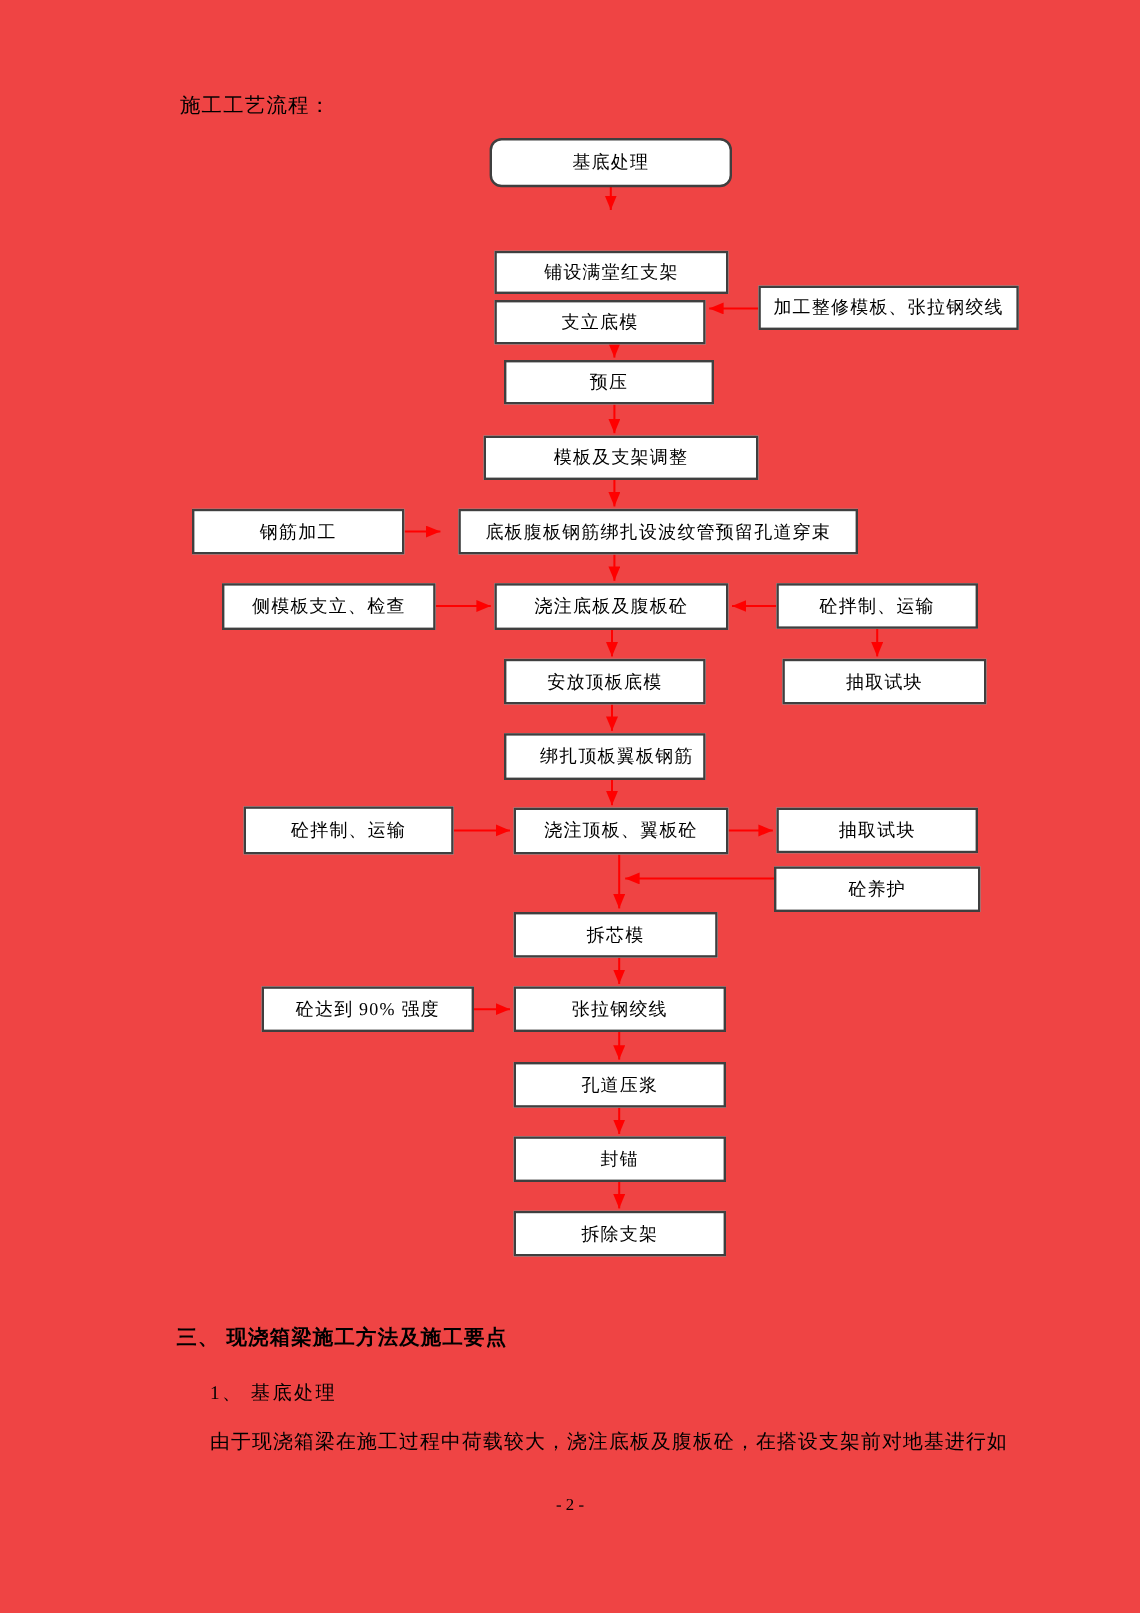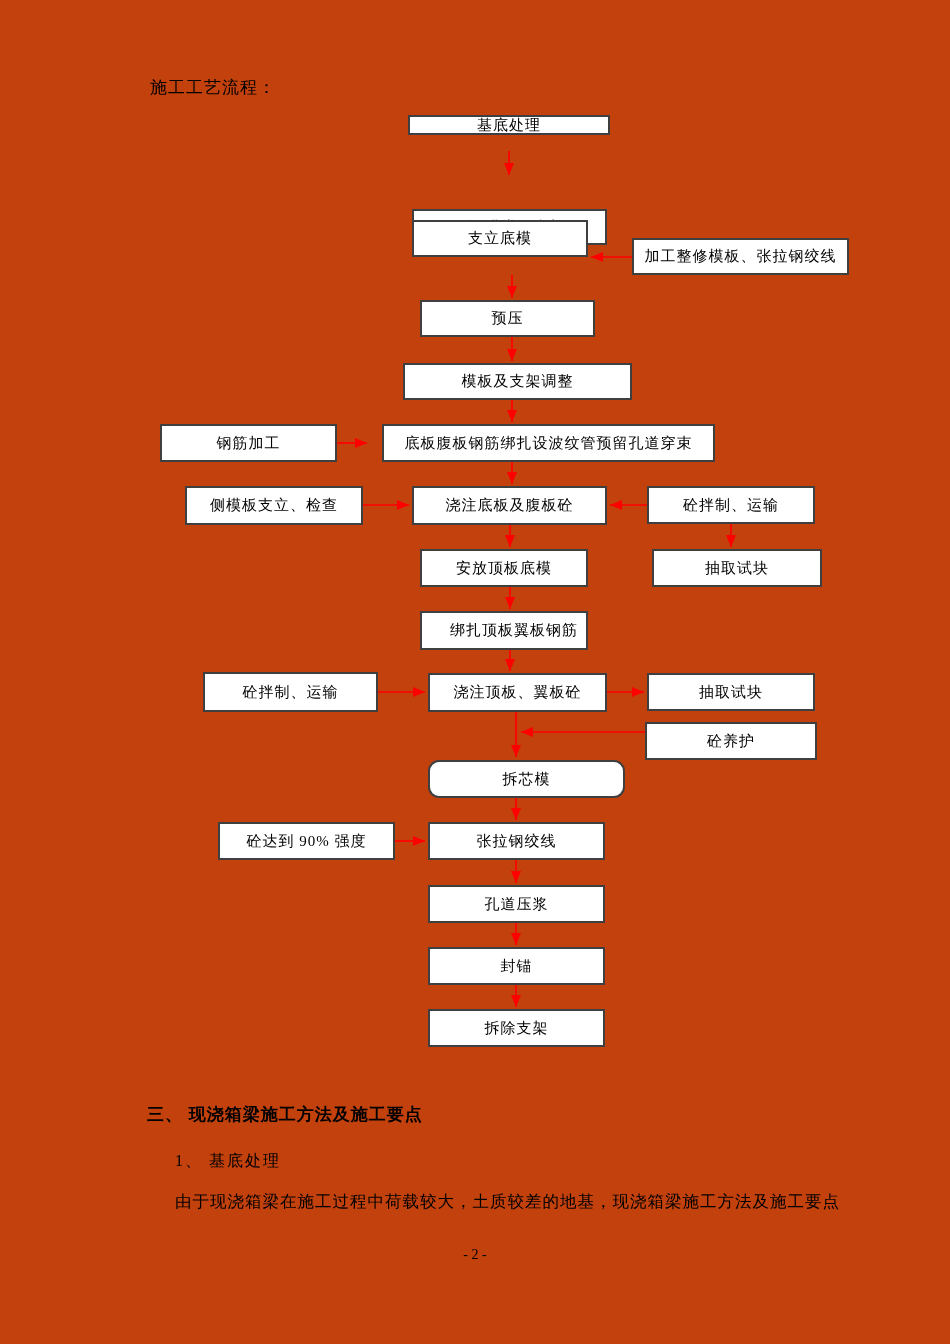--- a/index.html
+++ b/index.html
@@ -1,19 +1,19 @@
 <!DOCTYPE html>
 <html><head>
 <meta charset="utf-8">
 <style>
   html,body{margin:0;padding:0;background:#888;}
   .page{
     position:relative;
     width:950px;height:1344px;
-    background:#c2410c;
+    background:#ef4444;
     font-family:"Liberation Serif","DejaVu Serif",serif;
     color:#000;
     overflow:hidden;
   }
   .flow-title{
     position:absolute;left:150px;top:76px;
     font-size:17px;letter-spacing:1px;
   }
   .flowchart-layer{position:absolute;left:0;top:0;width:950px;height:1344px;}
   #arrow-svg{position:absolute;left:0;top:0;pointer-events:none;}
@@ -76,47 +76,47 @@
         <line x1="378" y1="692" x2="425" y2="692" stroke="#ff0000" stroke-width="1.7" marker-end="url(#ah)"></line>
         <line x1="607" y1="692" x2="644" y2="692" stroke="#ff0000" stroke-width="1.7" marker-end="url(#ah)"></line>
         <line x1="516" y1="712" x2="516" y2="757" stroke="#ff0000" stroke-width="1.7" marker-end="url(#ah)"></line>
         <line x1="645" y1="732" x2="521" y2="732" stroke="#ff0000" stroke-width="1.7" marker-end="url(#ah)"></line>
         <line x1="516" y1="798" x2="516" y2="820" stroke="#ff0000" stroke-width="1.7" marker-end="url(#ah)"></line>
         <line x1="395" y1="841" x2="425" y2="841" stroke="#ff0000" stroke-width="1.7" marker-end="url(#ah)"></line>
         <line x1="516" y1="860" x2="516" y2="883" stroke="#ff0000" stroke-width="1.7" marker-end="url(#ah)"></line>
         <line x1="516" y1="923" x2="516" y2="945" stroke="#ff0000" stroke-width="1.7" marker-end="url(#ah)"></line>
         <line x1="516" y1="985" x2="516" y2="1007" stroke="#ff0000" stroke-width="1.7" marker-end="url(#ah)"></line>
       </svg>
-  <div class="flow-node" style="left: 408px; top: 115px; width: 202px; height: 20px; border-color: rgb(63, 63, 63);">基底处理</div>
+  <div class="flow-node" style="left: 408px; top: 115px; width: 202px; height: 41px; border-color: rgb(63, 63, 63); border-radius: 10px;">基底处理</div>
       <div class="flow-node" style="left: 412px; top: 177px; width: 195px; height: 36px; border-color: rgb(63, 63, 63); margin-top: 32px;">铺设满堂红支架</div>
-      <div class="flow-node" style="left: 412px; top: 220px; width: 176px; height: 37px; border-color: rgb(63, 63, 63);">支立底模</div>
+      <div class="flow-node" style="left: 412px; top: 250px; width: 176px; height: 37px; border-color: rgb(63, 63, 63);">支立底模</div>
       <div class="flow-node" style="left: 632px; top: 238px; width: 217px; height: 37px; border-color: rgb(63, 63, 63);">加工整修模板、张拉钢绞线</div>
       <div class="flow-node" style="left: 420px; top: 300px; width: 175px; height: 37px; border-color: rgb(63, 63, 63);">预压</div>
       <div class="flow-node" style="left: 403px; top: 363px; width: 229px; height: 37px; border-color: rgb(63, 63, 63);">模板及支架调整</div>
       <div class="flow-node" style="left: 160px; top: 424px; width: 177px; height: 38px; border-color: rgb(63, 63, 63);">钢筋加工</div>
       <div class="flow-node" style="left: 382px; top: 424px; width: 333px; height: 38px; border-color: rgb(63, 63, 63);">底板腹板钢筋绑扎设波纹管预留孔道穿束</div>
       <div class="flow-node" style="left: 185px; top: 486px; width: 178px; height: 39px; border-color: rgb(63, 63, 63);">侧模板支立、检查</div>
       <div class="flow-node" style="left: 412px; top: 486px; width: 195px; height: 39px; border-color: rgb(63, 63, 63);">浇注底板及腹板砼</div>
       <div class="flow-node" style="left: 647px; top: 486px; width: 168px; height: 38px; border-color: rgb(63, 63, 63);">砼拌制、运输</div>
       <div class="flow-node" style="left: 420px; top: 549px; width: 168px; height: 38px; border-color: rgb(63, 63, 63);">安放顶板底模</div>
       <div class="flow-node" style="left: 652px; top: 549px; width: 170px; height: 38px; border-color: rgb(63, 63, 63);">抽取试块</div>
       <div class="flow-node" style="left: 420px; top: 611px; width: 168px; height: 39px; border-color: rgb(63, 63, 63); padding-left: 20px;">绑扎顶板翼板钢筋</div>
       <div class="flow-node" style="left: 203px; top: 672px; width: 175px; height: 40px; border-color: rgb(63, 63, 63);">砼拌制、运输</div>
       <div class="flow-node" style="left: 428px; top: 673px; width: 179px; height: 39px; border-color: rgb(63, 63, 63);">浇注顶板、翼板砼</div>
       <div class="flow-node" style="left: 647px; top: 673px; width: 168px; height: 38px; border-color: rgb(63, 63, 63);">抽取试块</div>
       <div class="flow-node" style="left: 645px; top: 722px; width: 172px; height: 38px; border-color: rgb(63, 63, 63);">砼养护</div>
-      <div class="flow-node" style="left: 428px; top: 760px; width: 197px; height: 38px; border-color: rgb(63, 63, 63); border-radius: 11px;">拆芯模</div>
+      <div class="flow-node" style="left: 428px; top: 760px; width: 170px; height: 38px; border-color: rgb(63, 63, 63);">拆芯模</div>
       <div class="flow-node" style="left: 218px; top: 822px; width: 177px; height: 38px; border-color: rgb(63, 63, 63);">砼达到 90% 强度</div>
       <div class="flow-node" style="left: 428px; top: 822px; width: 177px; height: 38px; border-color: rgb(63, 63, 63);">张拉钢绞线</div>
       <div class="flow-node" style="left: 428px; top: 885px; width: 177px; height: 38px; border-color: rgb(63, 63, 63);">孔道压浆</div>
       <div class="flow-node" style="left: 428px; top: 947px; width: 177px; height: 38px; border-color: rgb(63, 63, 63);">封锚</div>
       <div class="flow-node" style="left: 428px; top: 1009px; width: 177px; height: 38px; border-color: rgb(63, 63, 63);">拆除支架</div>
     </div>
 
   <div class="section-heading">三、 现浇箱梁施工方法及施工要点</div>
 
   <div class="list-item">1、  基底处理</div>
 
-  <div class="paragraph">由于现浇箱梁在施工过程中荷载较大，土质较差的地基，现浇箱梁施工方法及施工要点</div>
+  <div class="paragraph">由于现浇箱梁在施工过程中荷载较大，浇注底板及腹板砼，在搭设支架前对地基进行如</div>
 
   <div class="page-number">- 2 -</div>
 
 </div>
 
 </body></html>

